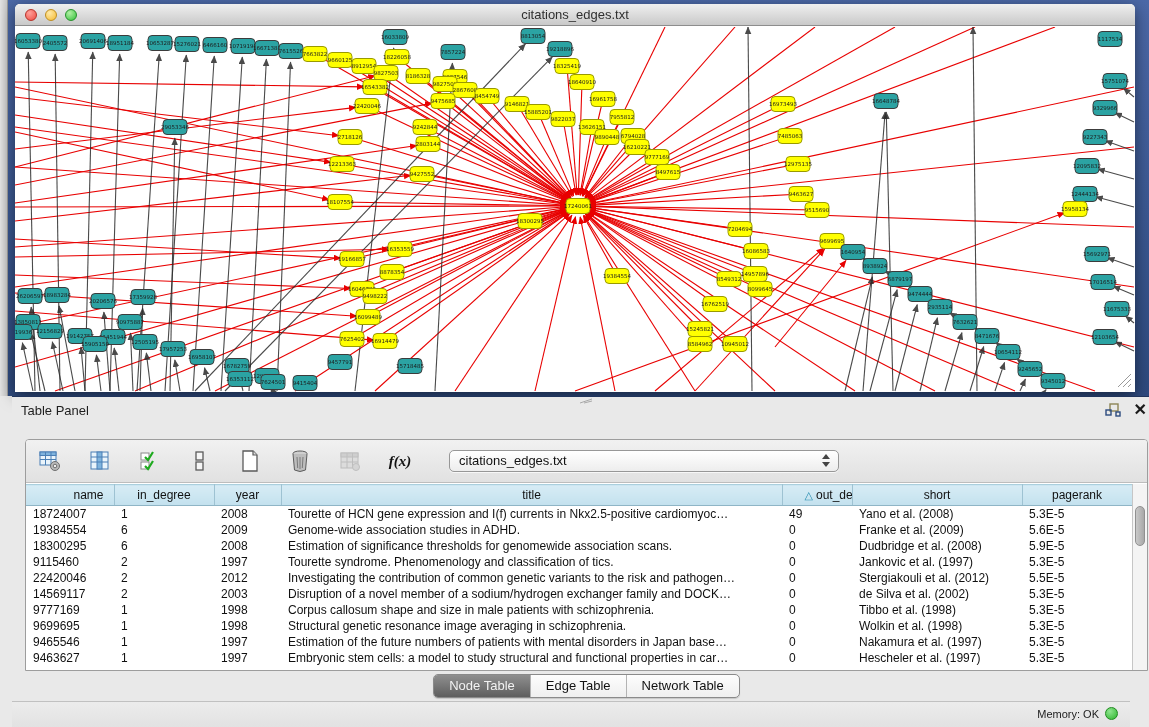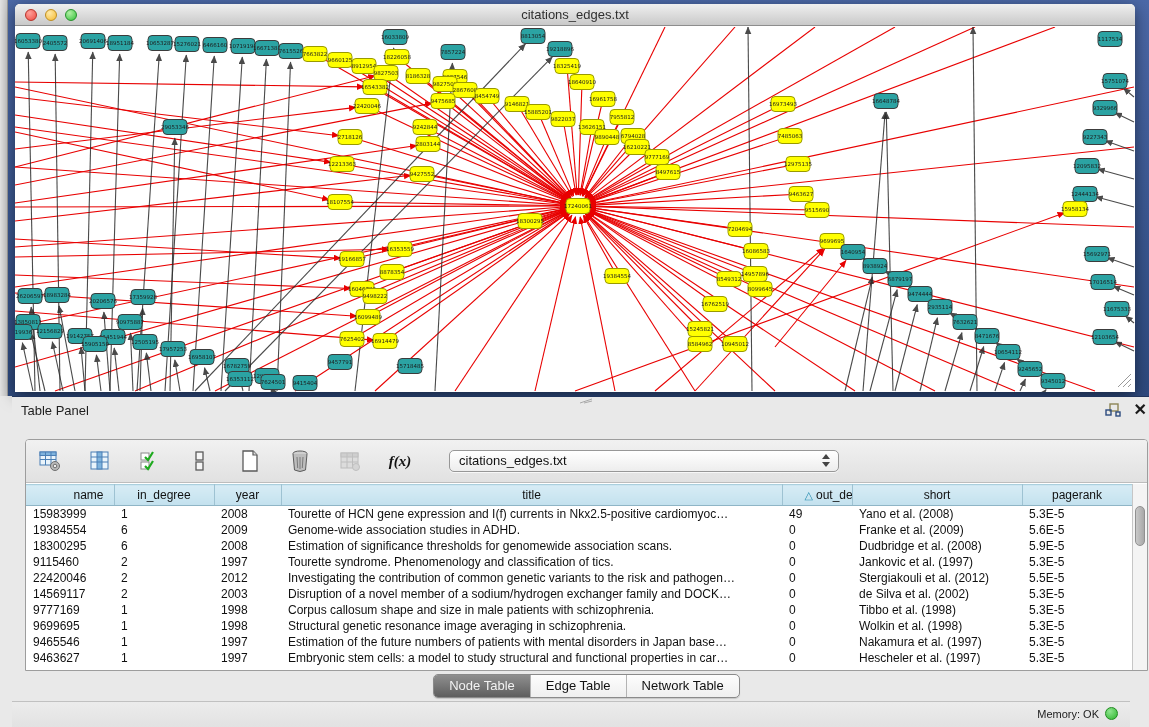--- a/index.html
+++ b/index.html
@@ -870,21 +870,21 @@
                 <th>in_degree</th>
                 <th>year</th>
                 <th>title</th>
                 <th class="al-left"><span class="sort-tri">△</span>out_de…</th>
                 <th>short</th>
                 <th>pagerank</th>
               </tr>
             </thead>
           <tbody id="tbody">
               <tr>
-                <td>15983999</td>
+                <td>18724007</td>
                 <td>1</td>
                 <td>2008</td>
                 <td>Tourette of HCN gene expression and I(f) currents in Nkx2.5-positive cardiomyoc…</td>
                 <td>49</td>
                 <td>Yano et al. (2008)</td>
                 <td>5.3E-5</td>
               </tr>
               <tr>
                 <td>19384554</td>
                 <td>6</td>

